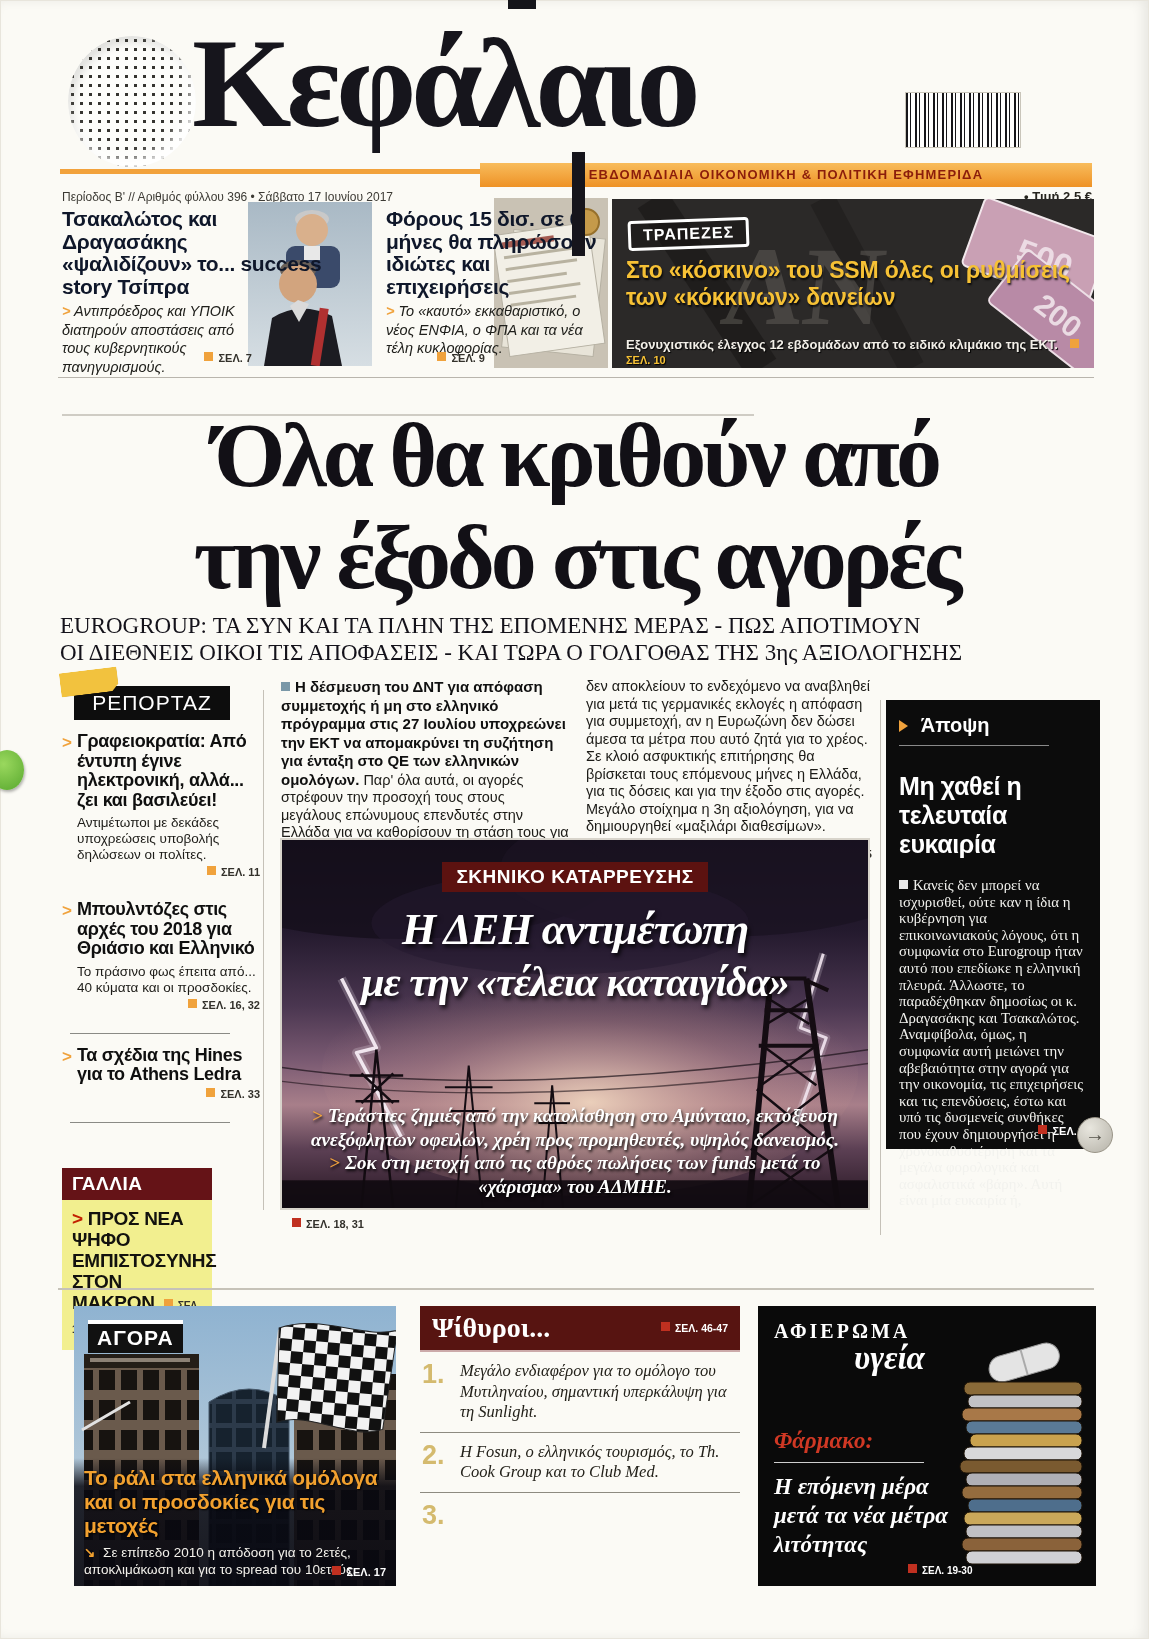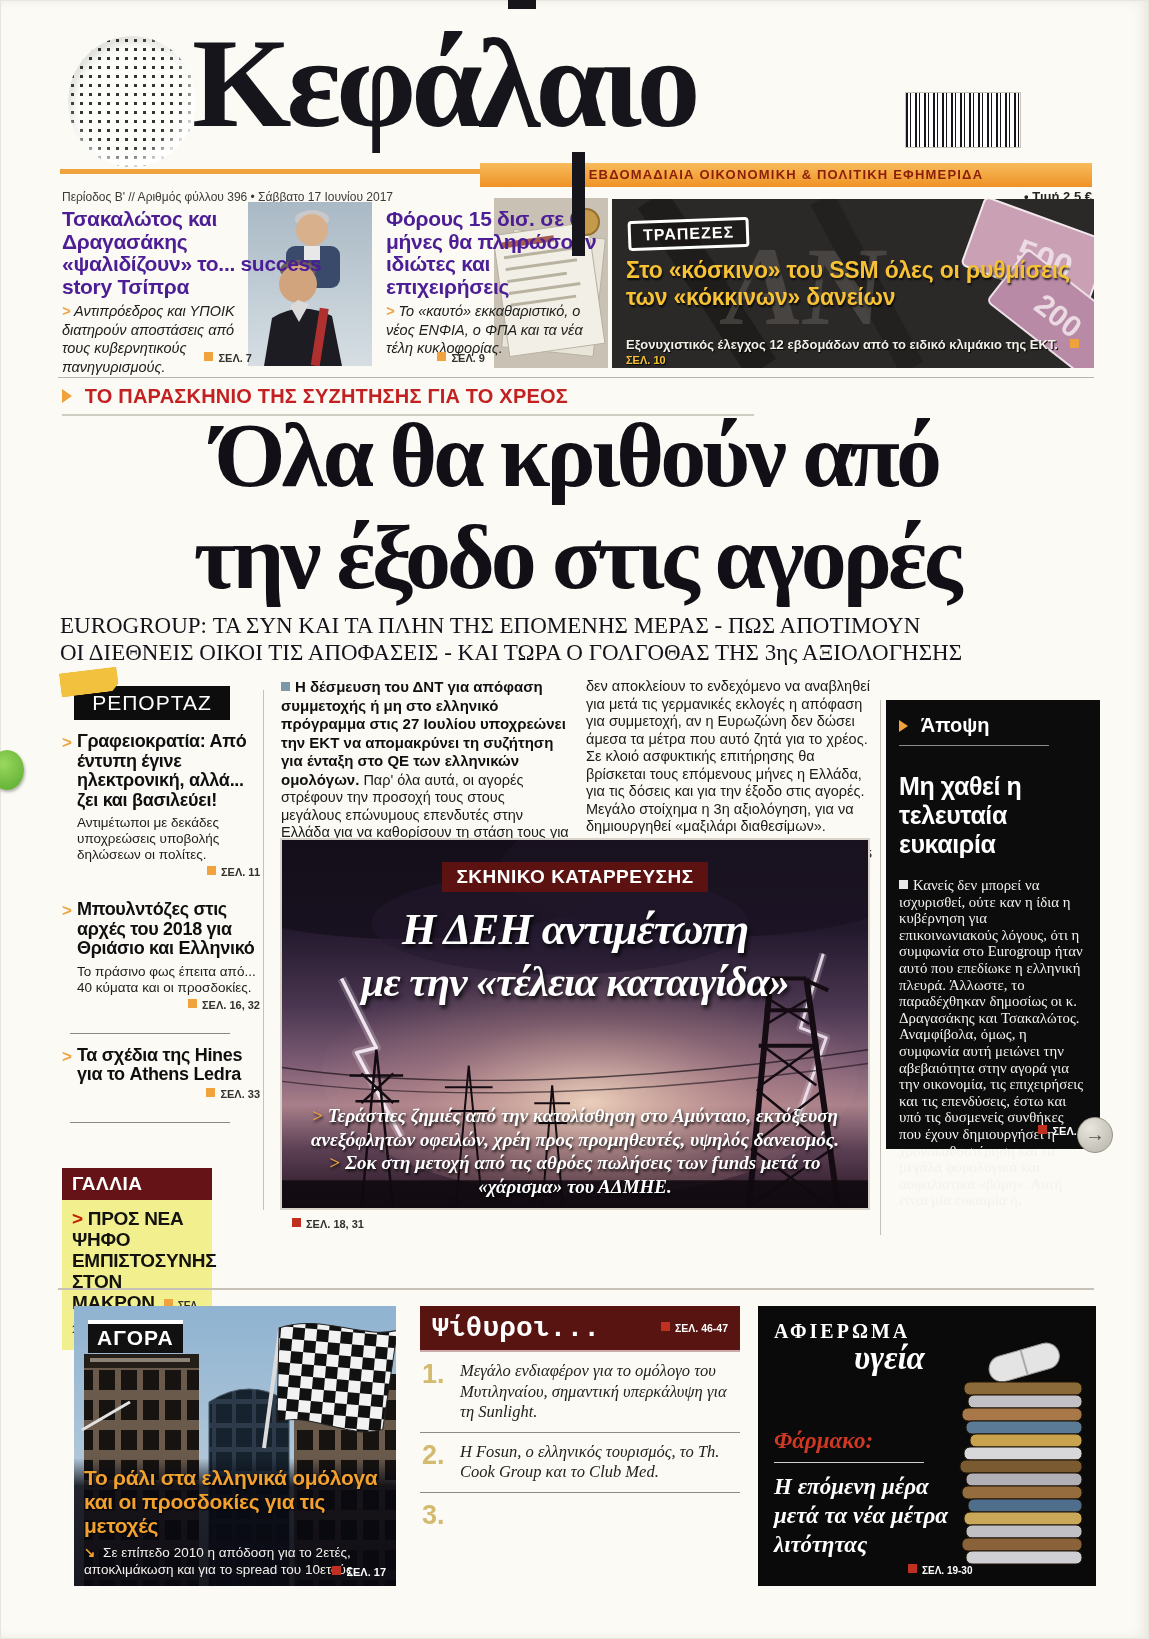--- a/index.html
+++ b/index.html
@@ -25,21 +25,21 @@
   #phi-stem{left:572px;top:152px;width:13px;height:104px;background:#16151c;z-index:3;}
   #barcode{left:905px;top:92px;width:114px;height:54px;border:1px solid #c9c5ba;
          background:repeating-linear-gradient(90deg,#16161a 0 2px,#fff 2px 4px,#16161a 4px 5px,#fff 5px 9px);}
   #orange-rule{left:60px;top:169px;width:420px;height:5px;background:#f2a23c;}
   #tagline{left:480px;top:163px;width:612px;height:24px;line-height:24px;text-align:center;
          background:linear-gradient(#f8bc5c,#ee9226);color:#8b1d0b;font-weight:800;font-size:13px;
          letter-spacing:1.2px;z-index:2;}
   #issue-line{left:62px;top:190px;font-size:12px;color:#3c3a34;}
   #price{left:932px;top:189px;width:160px;text-align:right;font-size:13px;font-weight:700;color:#26241e;}
   
-  .story-title{font-weight:800;font-size:21px;line-height:22.5px;color:#4c1d95;letter-spacing:-.3px;z-index:2;}
+  .story-title{font-weight:800;font-size:21px;line-height:22.5px;color:#0f172a;letter-spacing:-.3px;z-index:2;}
   .story-sub{font-style:italic;font-size:14.5px;line-height:18.5px;color:#20201c;z-index:2;}
   .pagemark{font-weight:700;font-size:11px;color:#33312b;}
   #s1-photo{left:248px;top:202px;width:124px;height:164px;z-index:1;}
   #s1-title{left:62px;top:208px;width:260px;}
   #s1-sub{left:62px;top:302px;width:190px;}
   #s1-page{left:140px;top:352px;width:112px;text-align:right;z-index:2;}
   #s2-photo{left:494px;top:198px;width:114px;height:170px;z-index:1;}
   #s2-title{left:386px;top:208px;width:230px;}
   #s2-sub{left:386px;top:302px;width:200px;}
   #s2-page{left:375px;top:352px;width:110px;text-align:right;z-index:2;}
@@ -125,21 +125,21 @@
   #agora-overlay{position:absolute;left:0;right:0;bottom:0;padding:8px 10px 8px;
          background:linear-gradient(rgba(8,8,16,0),rgba(8,8,16,.85) 22%,rgba(8,8,16,.92));}
   #agora-t{color:#f2a12f;font-weight:800;font-size:21px;line-height:24px;letter-spacing:-.3px;
          text-shadow:1px 1px 2px #000;}
   #agora-sub{color:#f2f0ea;font-size:13.5px;line-height:17px;margin-top:6px;}
   #agora-sub .oarr{color:#f2a12f;font-weight:900;margin-right:4px;}
   #agora-page{position:absolute;right:10px;bottom:8px;color:#fff;margin-left:12px;}
   #psithyri{left:420px;top:1306px;width:320px;}
   #psithyri-head{background:#571411;color:#fff;height:44px;padding:0 12px;display:flex;
          align-items:center;justify-content:space-between;border-bottom:2px solid #caa;}
-  #psithyri-title{font-family:Liberation Mono, monospace;font-weight:700;font-size:28px;text-align:center;}
+  #psithyri-title{font-family:Liberation Serif, serif;font-weight:700;font-size:28px;text-align:center;}
   #psithyri-page{color:#fff;font-size:10.5px;}
   .psi-item{display:flex;padding:9px 4px 9px 2px;border-bottom:1px solid #8d8a80;}
   .psi-item:last-child{border-bottom:none;}
   .psi-num{width:38px;font-weight:800;font-size:27px;color:#d4ba6e;line-height:26px;}
   .psi-text{flex:1;font-family:"Liberation Serif",serif;font-style:italic;font-size:16.5px;
          line-height:20.5px;color:#23211a;}
   #afieroma{left:758px;top:1306px;width:338px;height:280px;background:#0a0a0a;overflow:hidden;}
   #afieroma svg{position:absolute;right:2px;top:30px;}
   #af-tag{position:absolute;left:16px;top:14px;font-family:"Liberation Serif",serif;color:#fff;
          font-size:20px;letter-spacing:3px;font-weight:700;}
@@ -240,24 +240,20 @@
     </svg>
     <div class="abs" id="banks-tag">ΤΡΑΠΕΖΕΣ</div>
     <div class="abs" id="banks-t1">Στο «κόσκινο» του SSM όλες οι ρυθμίσεις των «κόκκινων» δανείων</div>
     <div class="abs" id="banks-sub">
       <span>Εξονυχιστικός έλεγχος 12 εβδομάδων από το ειδικό κλιμάκιο της ΕΚΤ.</span>
       <span class="bpage"><span class="sq orange"></span><span>ΣΕΛ. 10</span></span>
     </div>
   </div>
 
   <div class="abs" id="rule-top"></div>
-  <div class="abs" id="kicker">
-    <span class="tri"></span>
-    <span>ΤΟ ΠΑΡΑΣΚΗΝΙΟ ΤΗΣ ΣΥΖΗΤΗΣΗΣ ΓΙΑ ΤΟ ΧΡΕΟΣ</span>
-  </div>
   <div class="abs" id="kicker-rule"></div>
   <div class="abs serif" id="headline">
     <div>Όλα θα κριθούν από</div>
     <div>την έξοδο στις αγορές</div>
   </div>
   <div class="abs serif" id="subheadline">
     <div>EUROGROUP: ΤΑ ΣΥΝ ΚΑΙ ΤΑ ΠΛΗΝ ΤΗΣ ΕΠΟΜΕΝΗΣ ΜΕΡΑΣ - ΠΩΣ ΑΠΟΤΙΜΟΥΝ</div>
     <div>ΟΙ ΔΙΕΘΝΕΙΣ ΟΙΚΟΙ ΤΙΣ ΑΠΟΦΑΣΕΙΣ - ΚΑΙ ΤΩΡΑ Ο ΓΟΛΓΟΘΑΣ ΤΗΣ 3ης ΑΞΙΟΛΟΓΗΣΗΣ</div>
   </div>
 

